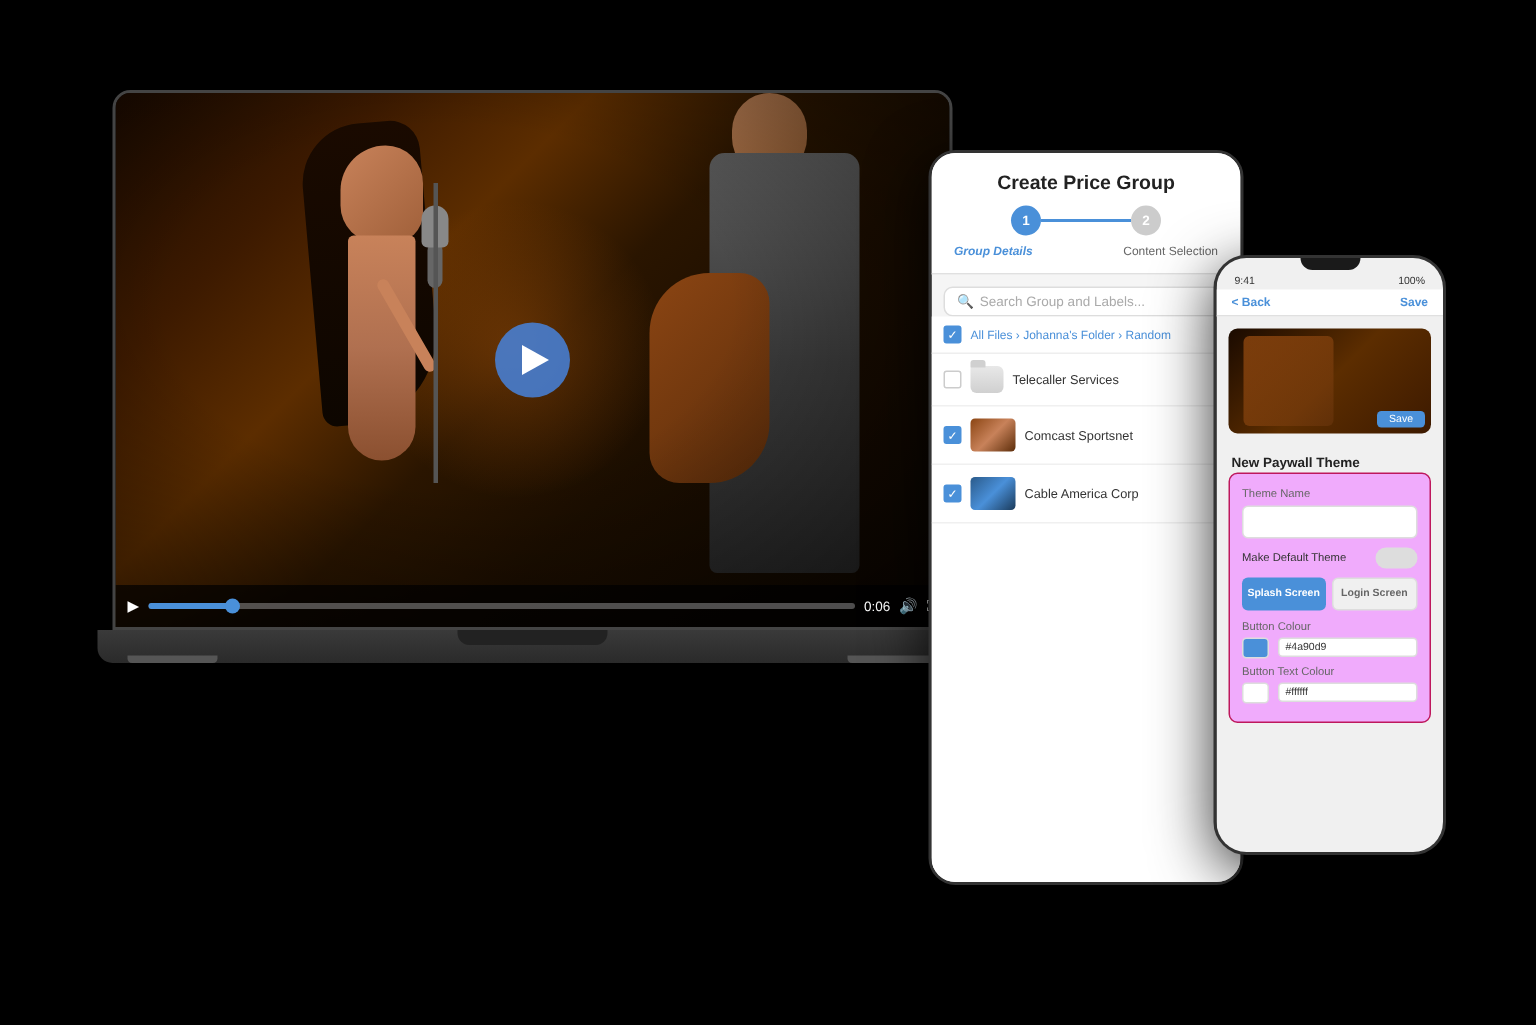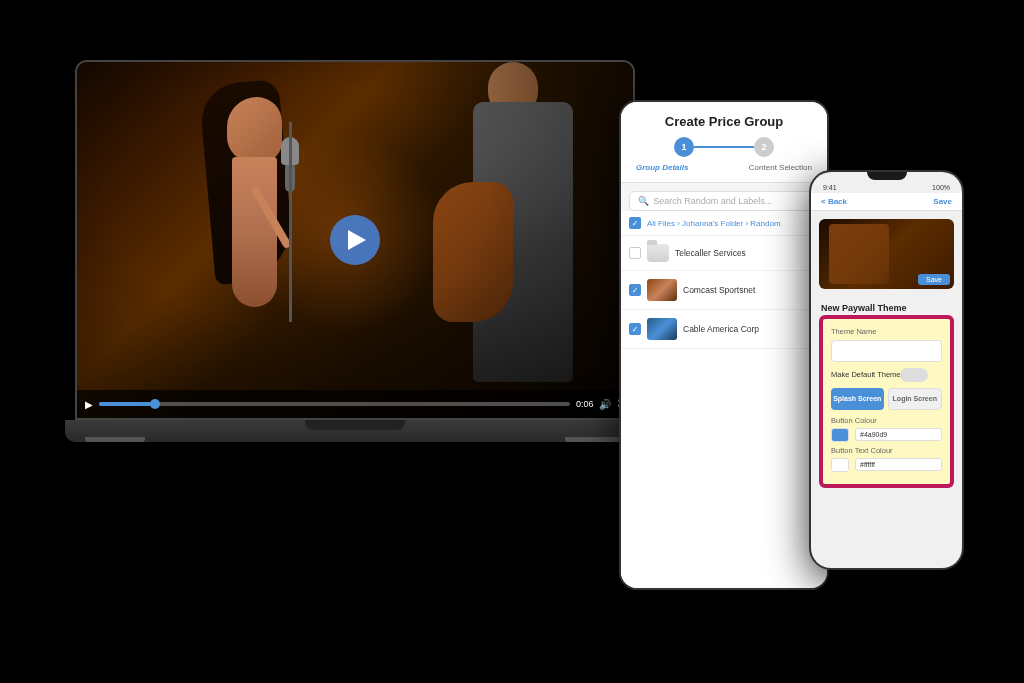--- a/index.html
+++ b/index.html
@@ -646,25 +646,25 @@
     }
 
     .phone-section-title {
       font-size: 9px;
       font-weight: 700;
       color: #222;
       padding: 6px 10px 2px;
     }
 
     .phone-form {
-      background: #fef9c3;
+      background: #f0abfc;
       margin: 0 8px;
       border-radius: 6px;
       padding: 8px;
-      border: 4px solid #be185d;
+      border: 1px solid #be185d;
     }
 
     .phone-form-label {
       font-size: 7.5px;
       color: #666;
       margin-bottom: 3px;
     }
 
     .phone-form-input {
       width: 100%;
@@ -674,20 +674,21 @@
       font-size: 7px;
       padding: 0 6px;
       color: #333;
       background: white;
       margin-bottom: 6px;
     }
 
     .phone-toggle-row {
       display: flex;
       align-items: center;
+      justify-content: space-between;
       margin-bottom: 6px;
     }
 
     .phone-toggle-label {
       font-size: 7.5px;
       color: #333;
     }
 
     .phone-toggle {
       width: 28px;
@@ -824,21 +825,21 @@
           <div class="step-circle step-inactive">2</div>
         </div>
         <div class="step-labels">
           <span class="step-label-text step-label-active">Group Details</span>
           <span class="step-label-text">Content Selection</span>
         </div>
       </div>
 
       <div class="tablet-search">
         <span class="search-icon-small">🔍</span>
-        <span class="search-input-fake">Search Random and Labels...</span>
+        <span class="search-input-fake">Search Group and Labels...</span>
       </div>
 
       <div class="tablet-breadcrumb">
         <div class="breadcrumb-checkbox">
           <span class="breadcrumb-check">✓</span>
         </div>
         <span class="breadcrumb-text">All Files › Johanna's Folder › Random</span>
       </div>
 
       <div class="tablet-list">

